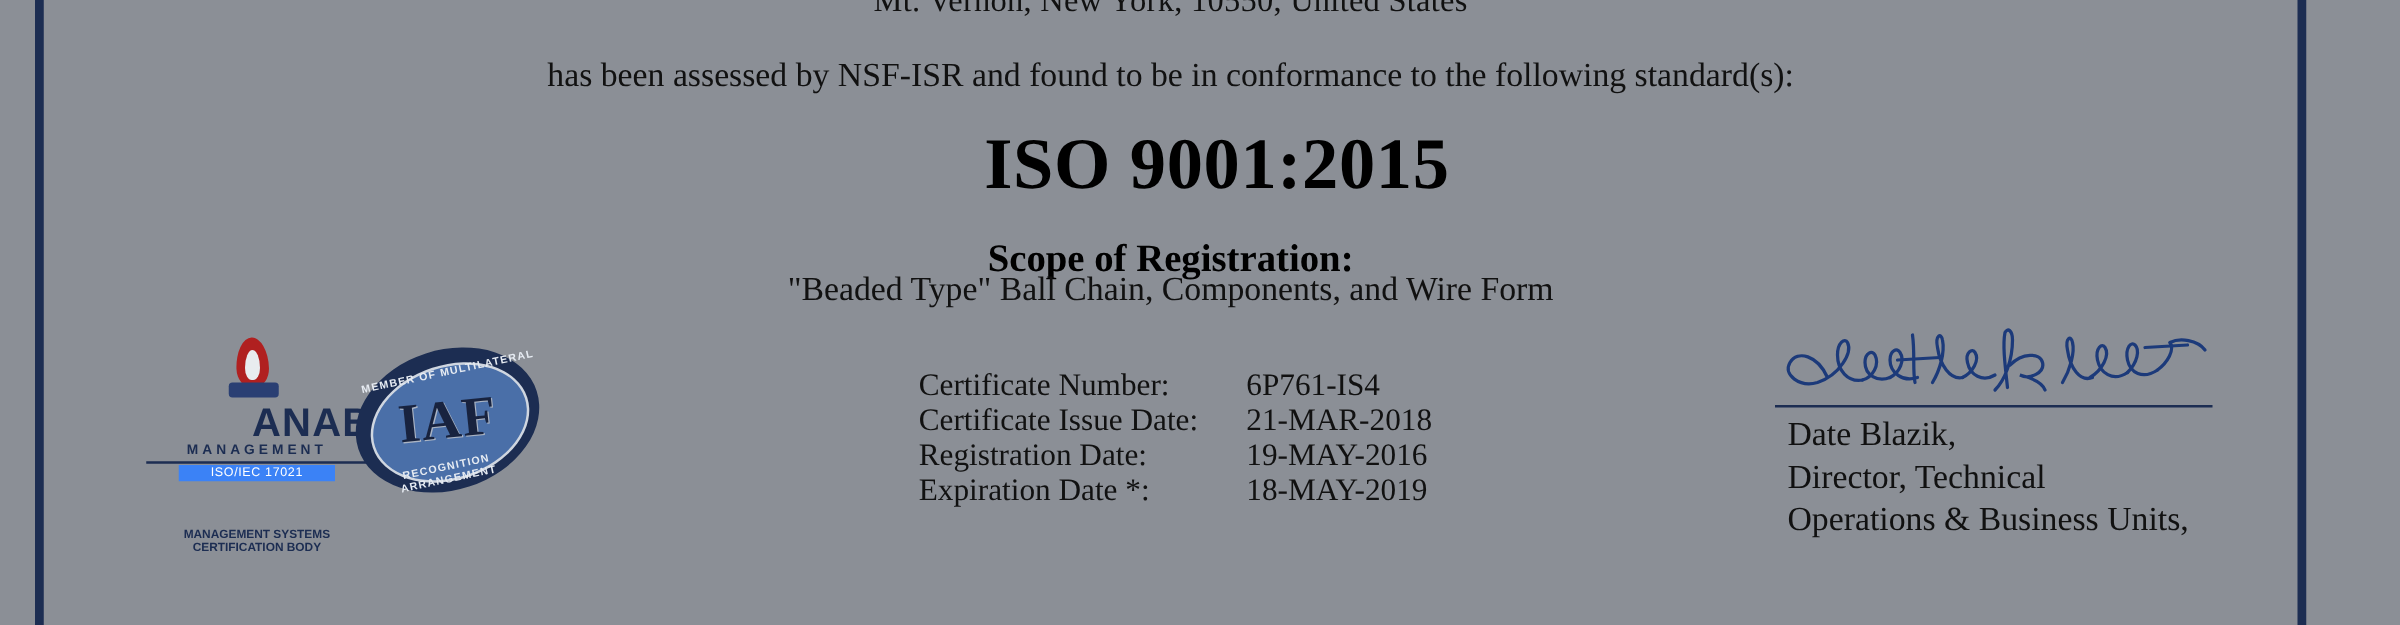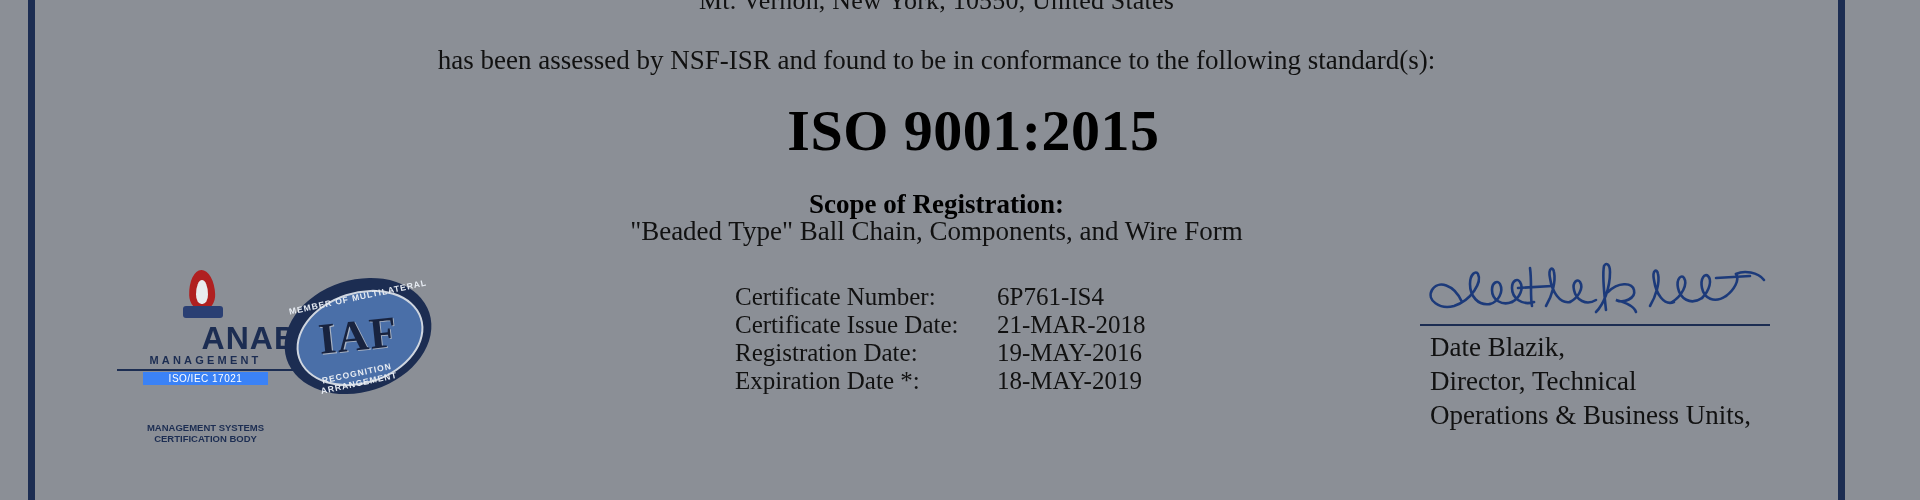--- a/index.html
+++ b/index.html
@@ -87,21 +87,21 @@
     font-weight: bold;
     color: #000;
     letter-spacing: 0.5px;
     margin-left: 37px;
   }
   .scope-title {
     position: absolute;
     left: 0;
     top: 189px;
     width: 1803px;
-    font-size: 27px;
+    font-size: 31px;
     font-weight: bold;
     color: #000;
   }
   .scope-text {
     position: absolute;
     left: 0;
     top: 216px;
     width: 1803px;
     font-size: 27px;
     color: #111;
@@ -262,21 +262,21 @@
 
   
   .details {
     position: absolute;
     left: 700px;
     top: 283px;
     font-size: 25px;
     color: #111;
     line-height: 28px;
   }
-  .details table { border-collapse: collapse; }
+  .details table { border-collapse: collapse; margin-top: 12px; }
   .details td { padding: 0; font-size: 25px; color: #111; }
   .det-label { width: 262px; }
   .det-value { padding-left: 6px; }
 
   
   .sig-block {
     position: absolute;
     left: 1375px;
     top: 262px;
     width: 400px;

